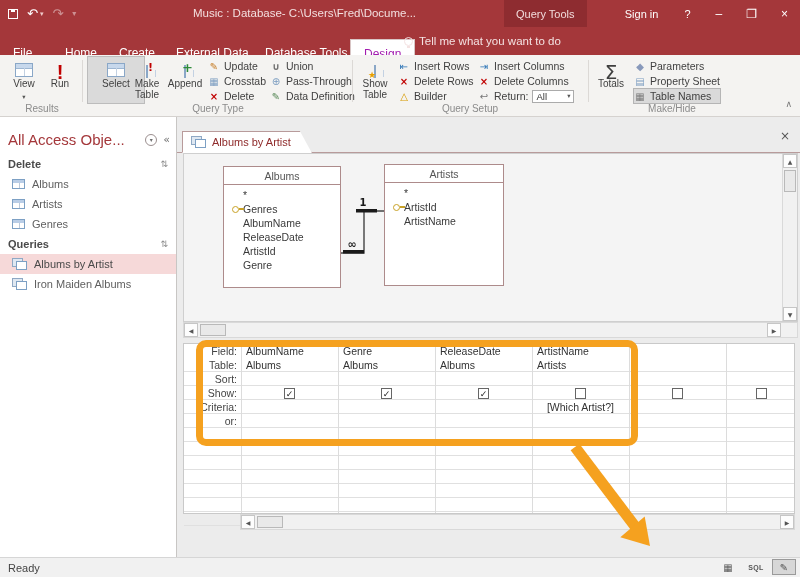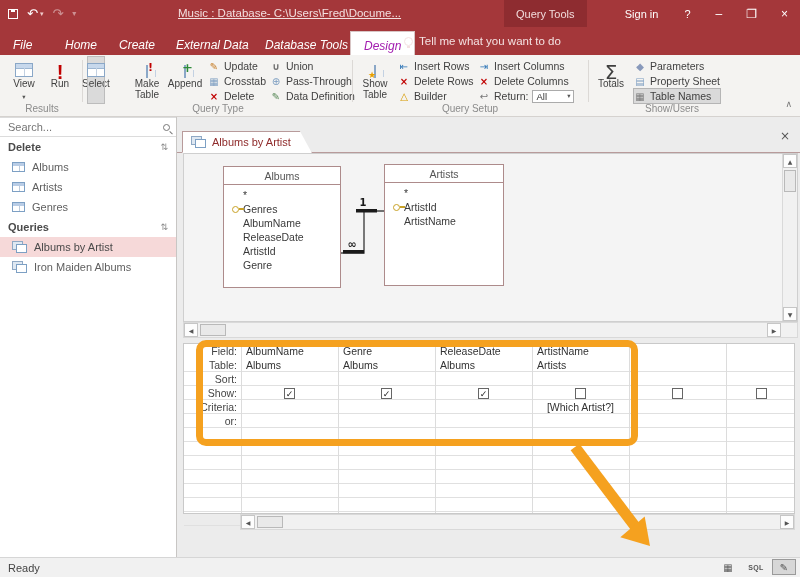--- a/index.html
+++ b/index.html
@@ -9,29 +9,29 @@
   .glyph { font-family:"DejaVu Sans", sans-serif; }
 
   
   .titlebar { position:absolute; left:0; top:0; width:800px; height:27px; background:#A4373A; color:#fff; }
   .qat { position:absolute; left:8px; top:0; height:27px; display:flex; align-items:center; gap:9px; }
   .qat-save { width:10px; height:10px; border:1.5px solid #fff; position:relative; }
   .qat-save::before { content:''; position:absolute; top:-1px; left:2px; width:4px; height:3px; background:#fff; }
   .qat-undo { font-size:13px; line-height:13px; color:#fff; }
   .qat-dd { font-size:7px; color:#f0caca; }
   .qat-dim { opacity:.45; font-size:13px; }
-  .tb-title { position:absolute; left:178px; top:7px; font-size:11.5px; color:#f3dfdf; white-space:nowrap;text-decoration:underline; }
+  .tb-title { position:absolute; left:193px; top:7px; font-size:11.5px; color:#f3dfdf; white-space:nowrap; }
   .ctx-tab { position:absolute; left:504px; top:0; height:27px; padding:0 12px; background:#8E2C30; display:flex; align-items:center; font-size:11px; color:#f2dcdc; }
   .tb-right { position:absolute; right:0; top:0; height:27px; display:flex; align-items:center; }
   .tb-btn { height:27px; padding:16px 13px; display:flex; align-items:center; font-size:11px; color:#fff; }
   .tb-btn.win { font-size:12px; padding:0 12px; }
 
   
   .tabrow { position:absolute; left:0; top:27px; width:800px; height:28px; background:#A4373A; }
-  .rtab { position:absolute; top:4px; height:28px; display:flex; align-items:center; padding:0 13px; font-size:12px; color:#fff;font-style:italic; }
+  .rtab { position:absolute; top:12px; height:28px; display:flex; align-items:center; padding:0 13px; font-size:12px; color:#fff; }
   .rtab.file { left:0; }
   .rtab.home { left:52px;text-align:center; } .rtab.create { left:106px; } .rtab.ext { left:163px; } .rtab.dbt { left:252px; }
   .rtab.design { left:350px; background:#fff; color:#a21caf; border:1px solid #d8c5c5; border-bottom:none; }
   .tellme { position:absolute; left:404px; top:0; height:28px; display:flex; align-items:center; gap:6px; font-size:11.5px; color:#f4e2e2; }
   .bulb { width:9px; height:9px; border:1.3px solid #f4e2e2; border-radius:50%; position:relative; }
   .bulb::after { content:''; position:absolute; left:1.6px; bottom:-3.4px; width:3.4px; height:1.6px; background:#f4e2e2; }
 
   
   .ribbon { position:absolute; left:0; top:55px; width:800px; height:62px; background:#F4F3F1; border-bottom:1px solid #d5d2cf; }
   .rb-sep { position:absolute; top:5px; height:42px; width:1px; background:#dcd9d6; }
@@ -179,21 +179,21 @@
     </div>
     <div class="rb-big" style="left:46px;width:28px;">
       <span class="bigicon">
           <span class="run-glyph">!</span>
         </span>
       <span>Run</span>
     </div>
     <div class="rb-label" style="left:6px;width:72px;">Results</div>
     <div class="rb-sep" style="left:82px;"></div>
 
-    <div class="rb-big pressed" style="left:88px;width:16px;">
+    <div class="rb-big pressed" style="left:88px;width:56px;">
       <span class="bigicon">
           <span class="mini-table"></span>
         </span>
       <span>Select</span>
     </div>
     <div class="rb-big" style="left:128px;width:38px;">
       <span class="bigicon">
           <span class="icon-stack"><span class="mini-table"></span><span class="excl-badge glyph">!</span></span>
         </span>
       <span>Make Table</span>
@@ -289,30 +289,33 @@
         </span>
       <span class="rb-small">
           <span class="si glyph" style="color:#7a9cc0;">▤</span>
           <span>Property Sheet</span>
         </span>
       <span class="rb-small pressed">
           <span class="si glyph" style="color:#777;">▦</span>
           <span>Table Names</span>
         </span>
     </div>
-    <div class="rb-label" style="left:594px;width:156px;">Show/Users</div>
+    <div class="rb-label" style="left:594px;width:156px;">Make/Hide</div>
     <span class="rb-chevron glyph">∧</span>
   </div>
 
   <div class="main">
 
     <div class="navpane">
-      <div class="nav-search">
-        <input type="text" placeholder="Search..." style="">
-        <span class="mag"></span>
+      <div class="nav-header">
+        <span class="nav-title">All Access Obje...</span>
+        <span class="nav-circle">
+            <span class="glyph">▾</span>
+          </span>
+        <span class="nav-shutter glyph">«</span>
       </div>
       <div class="nav-sec">
         <span>Delete</span>
         <span class="tgl glyph">⇅</span>
       </div>
       <div class="nav-item">
         <span class="tbl-ico"></span>
         <span>Albums</span>
       </div>
       <div class="nav-item">

